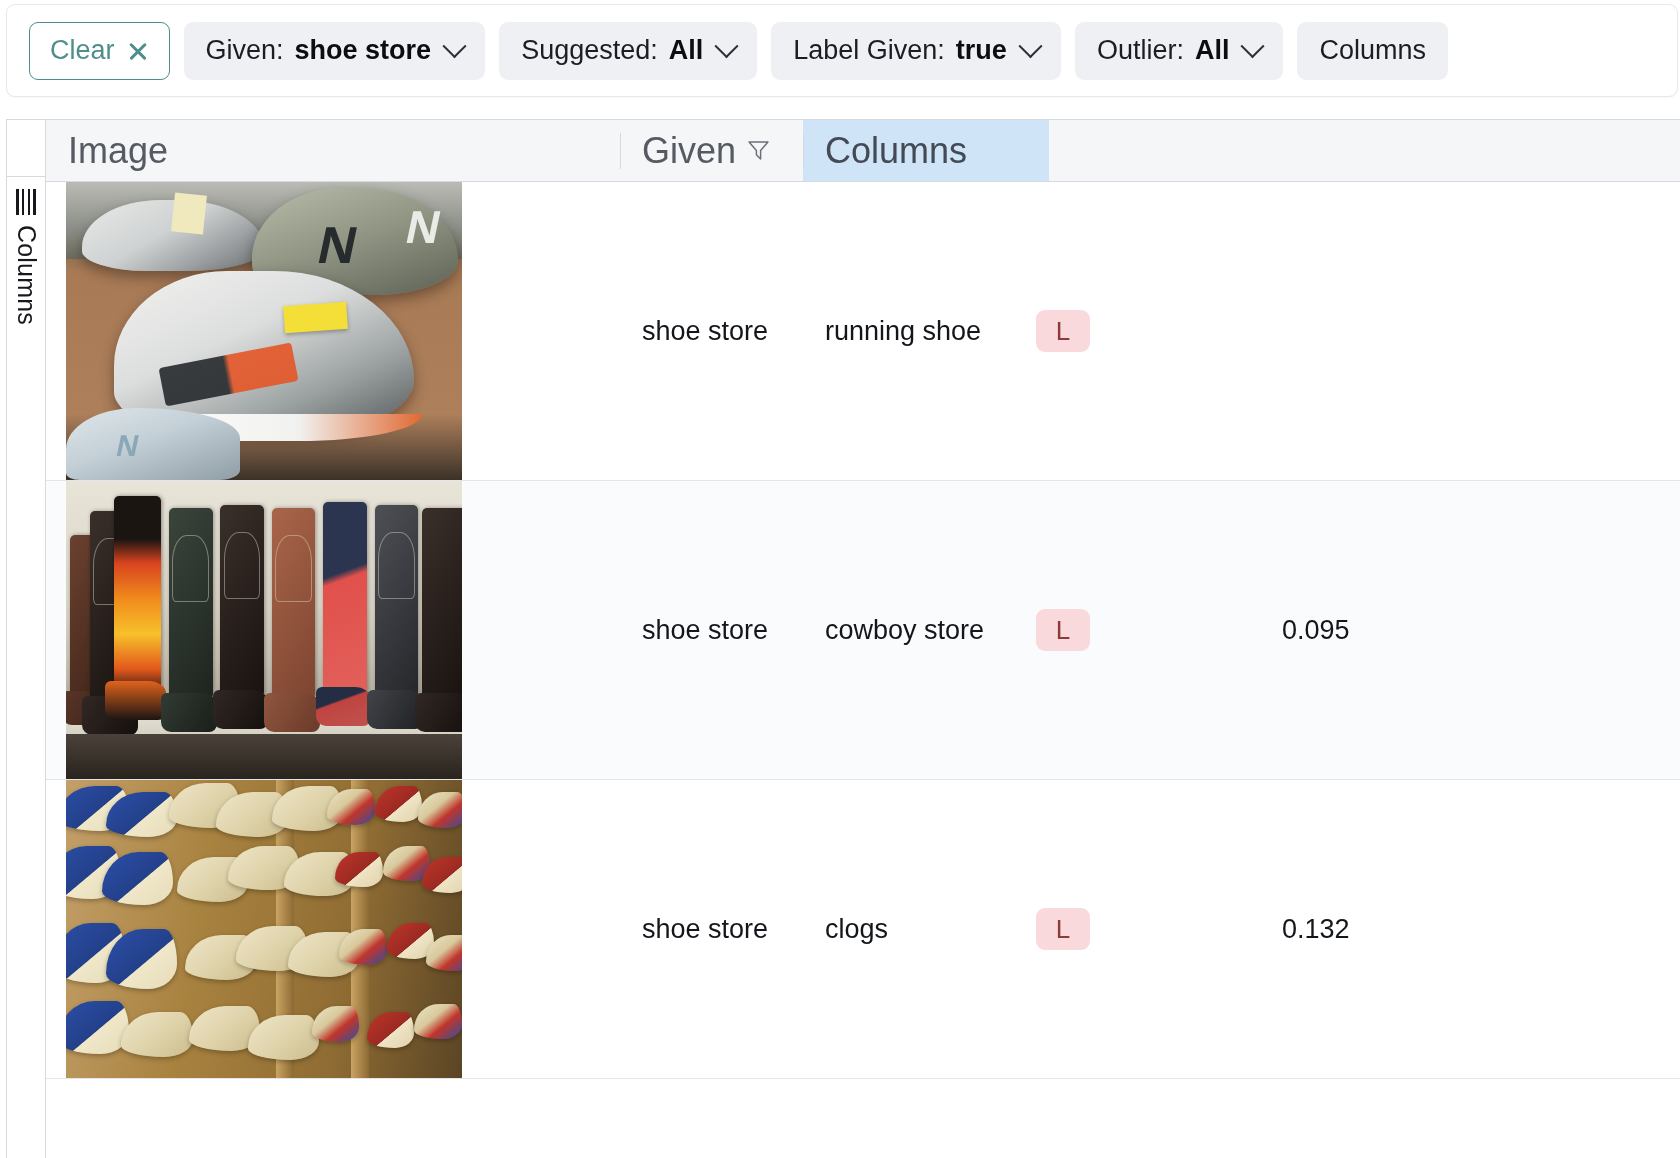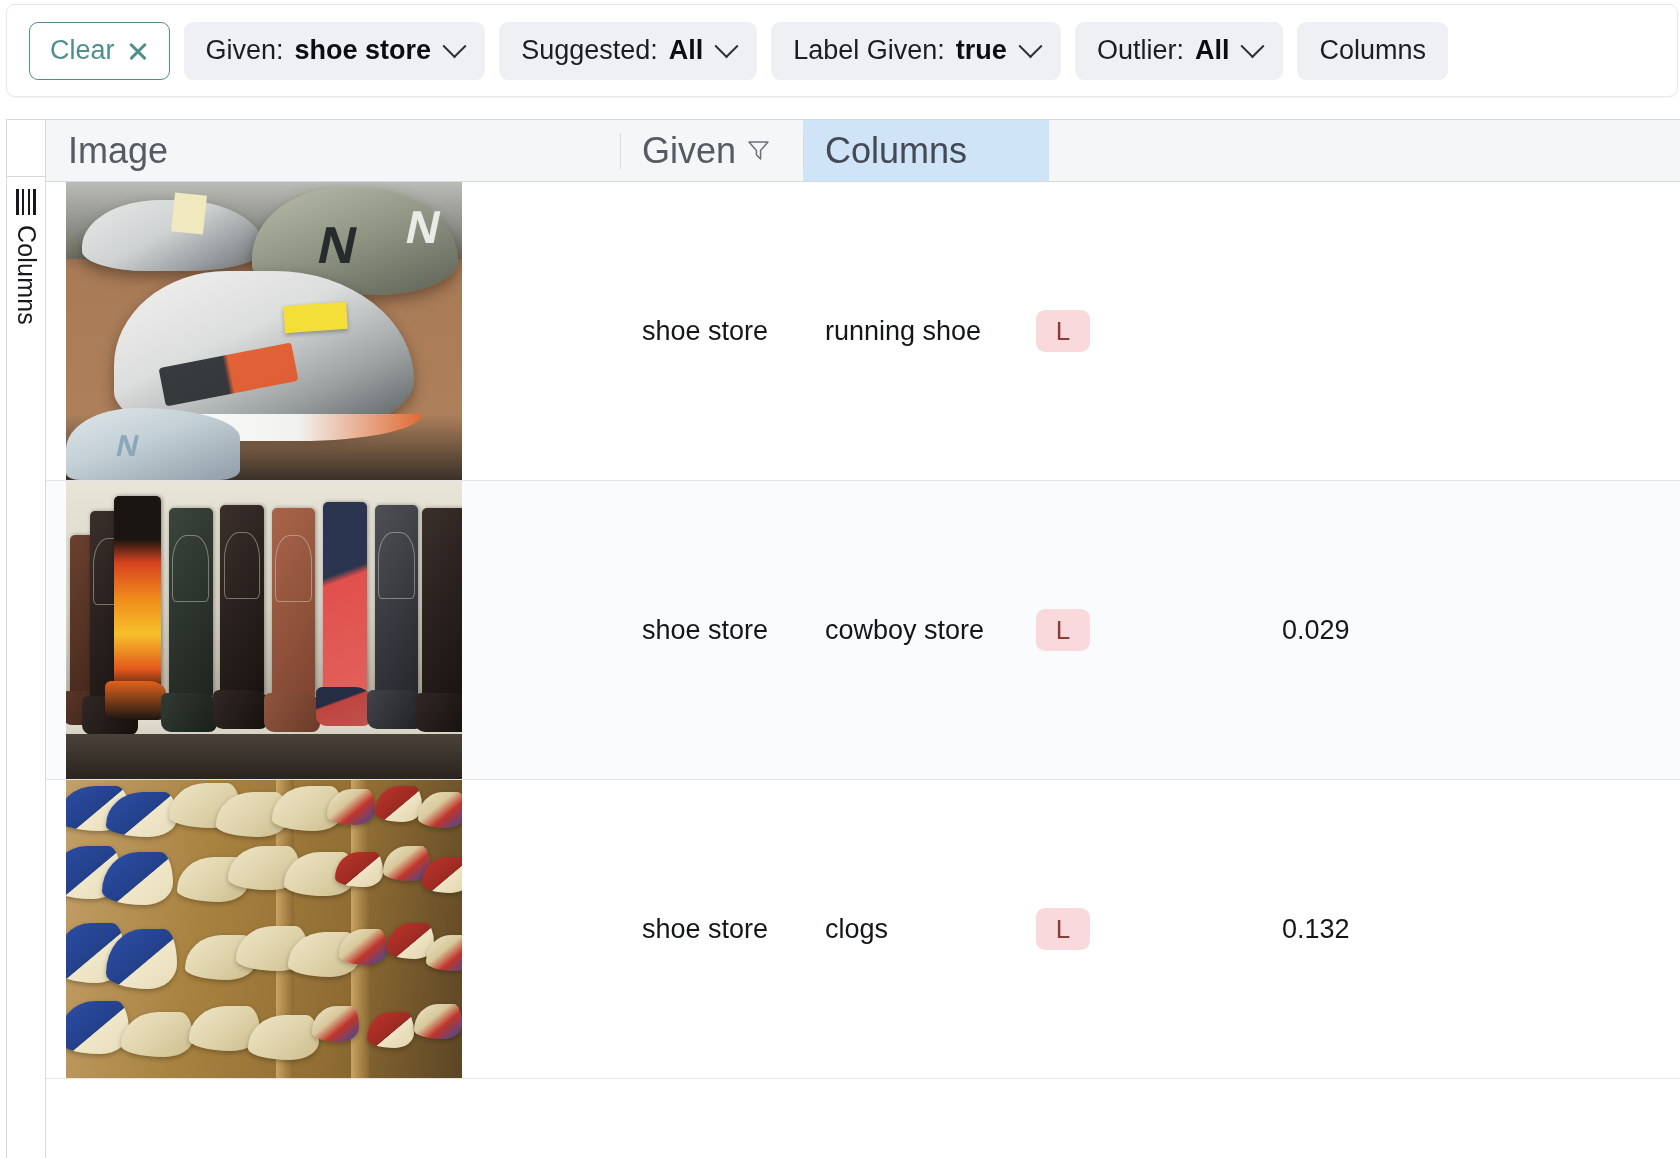--- a/index.html
+++ b/index.html
@@ -446,21 +446,21 @@
             <div class="boot boot-dark" style="left:90%;top:9%;"></div>
             <div class="boot-floor"></div>
           </div>
         </div>
       </div>
       <div class="cell c-given">shoe store</div>
       <div class="cell c-suggested">cowboy store</div>
       <div class="cell c-issues">
         <span class="badge">L</span>
       </div>
-      <div class="cell c-score">0.029</div>
+      <div class="cell c-score">0.095</div>
     </div>
 
     <div class="row">
       <div class="cell c-image">
         <div class="thumb clog-bg">
           <div class="ph">
             <div class="cl-plank" style="left:53%;"></div>
             <div class="cl-plank" style="left:72%;"></div>
             <div class="clog cl-blue" style="left:-2%;top:2%;"></div>
             <div class="clog cl-blue" style="left:10%;top:4%;"></div>

